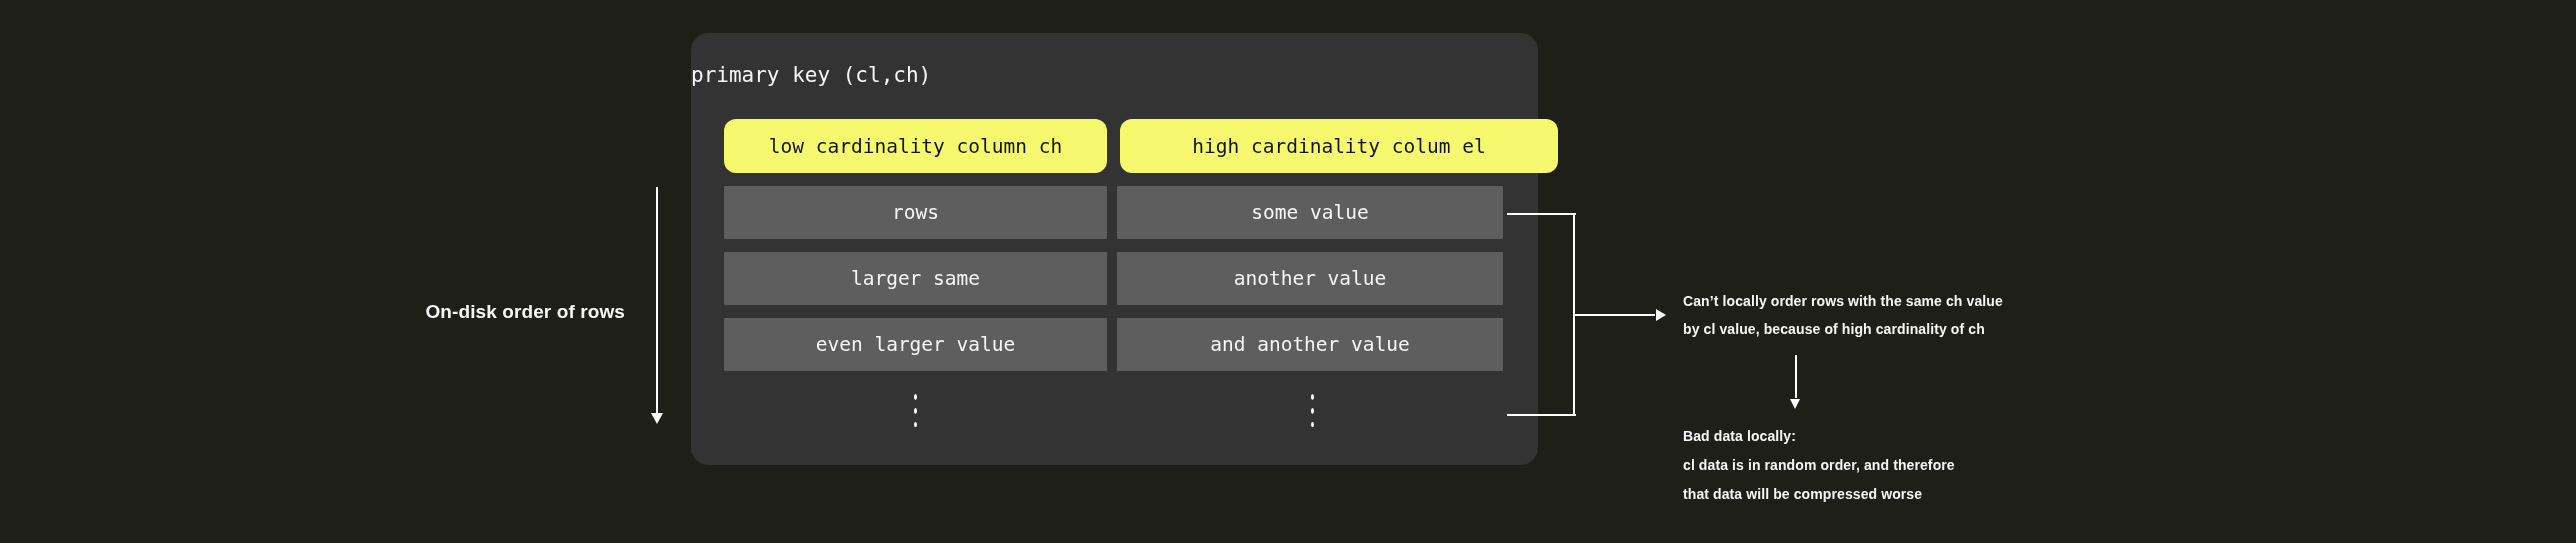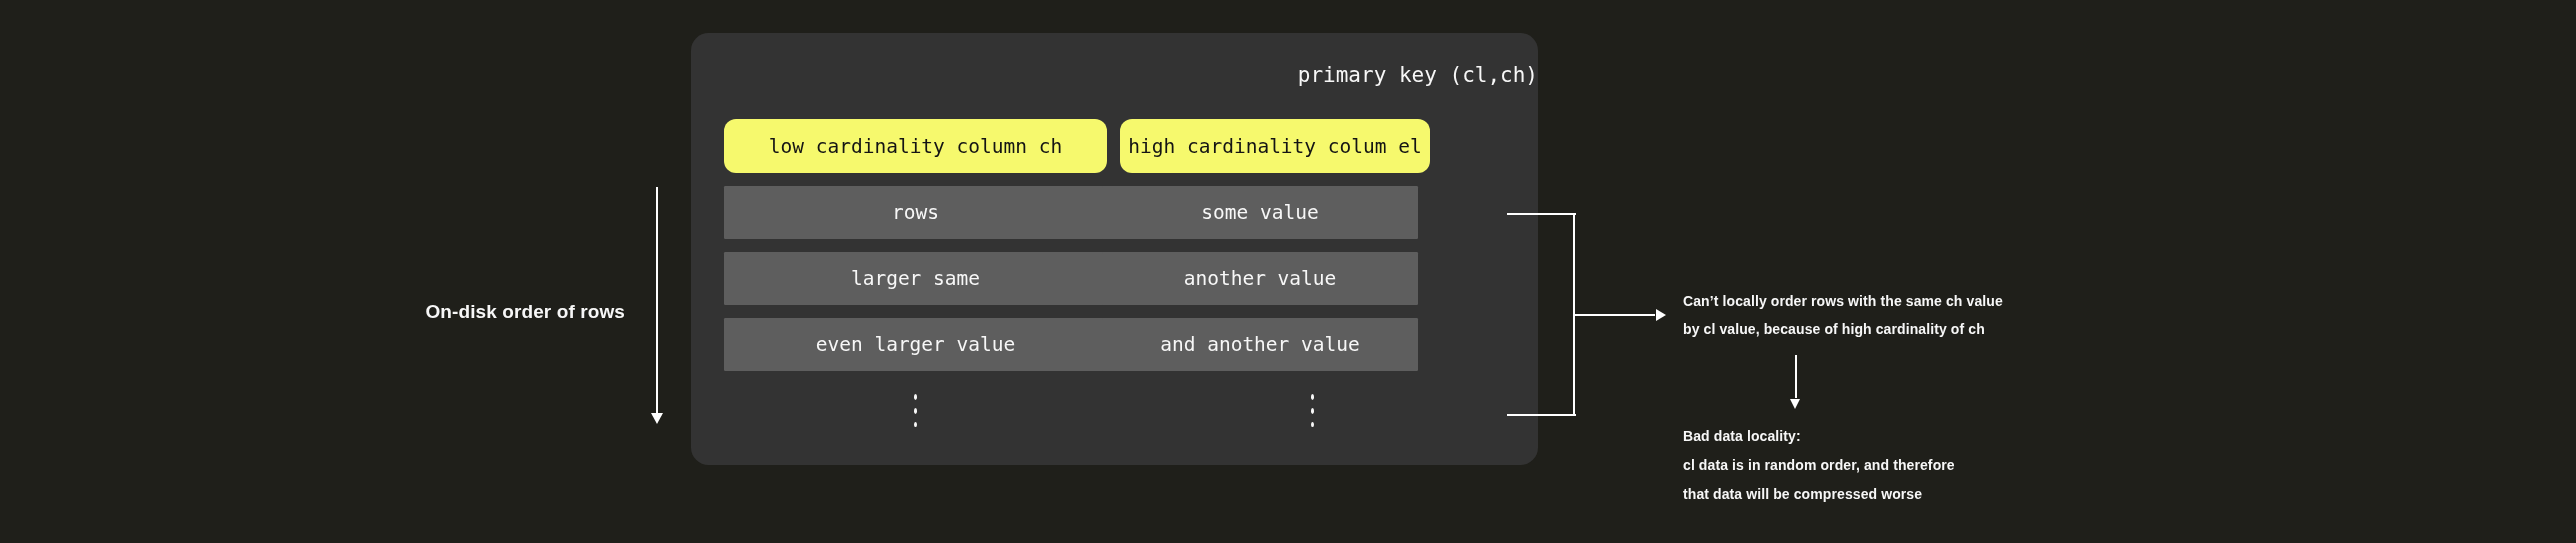--- a/index.html
+++ b/index.html
@@ -17,32 +17,32 @@
     font-size:19px;font-weight:700;color:var(--ink);letter-spacing:0.1px;}
   .v-arrow .shaft{position:absolute;background:var(--line);}
   .v-arrow .head{position:absolute;width:0;height:0;}
   #left-arrow-shaft{left:656px;top:187px;width:1.9px;height:226px;}
   #left-arrow-head{left:651px;top:413px;border-left:6.3px solid transparent;
     border-right:6.3px solid transparent;border-top:11.3px solid var(--line);}
 
   
   .panel{position:absolute;left:691px;top:33px;width:847px;height:432px;
     background:var(--panel);border-radius:17.6px;}
-  .panel-title{position:absolute;left:0;top:29.5px;width:100%;text-align:right;
+  .panel-title{position:absolute;left:0;top:29.5px;width:100%;text-align:left;
     font-family:"DejaVu Sans Mono",monospace;font-size:21px;color:var(--ink);}
   .hdr{position:absolute;height:54px;background:var(--accent);border-radius:12px;
     display:flex;align-items:center;justify-content:center;
     font-family:"DejaVu Sans Mono",monospace;font-size:19.5px;color:var(--dark);}
   .hdr.c1{left:33px;top:86px;width:383px;}
-  .hdr.c2{left:429px;top:86px;width:310px;}
+  .hdr.c2{left:429px;top:86px;width:438px;}
   .cell{position:absolute;height:53px;background:var(--row);border-radius:1.3px;
     display:flex;align-items:center;justify-content:center;
     font-family:"DejaVu Sans Mono",monospace;font-size:19.5px;color:var(--ink);}
   .cell.c1{left:33px;width:383px;}
-  .cell.c2{left:411px;width:316px;}
+  .cell.c2{left:426px;width:386px;}
   .r1{top:153px;} .r2{top:219px;} .r3{top:285px;}
   .dots{position:absolute;top:361px;display:flex;flex-direction:column;
     align-items:center;gap:8.2px;}
   .dots.c1{left:223px;} .dots.c2{left:620px;}
   .dot{width:3.1px;height:5.7px;border-radius:50%;background:var(--ink);}
 
   
   .seg{position:absolute;background:var(--line);}
   #bracket-top{left:1507px;top:213px;width:69px;height:1.9px;}
   #bracket-vert{left:1573px;top:213px;width:1.9px;height:202px;}
@@ -106,19 +106,19 @@
 
   <div class="note" id="note1">
     <div>Can’t locally order rows with the same ch value</div>
     <div>by cl value, because of high cardinality of ch</div>
   </div>
 
   <div class="seg" id="down-arrow-shaft"></div>
   <div id="down-arrow-head"></div>
 
   <div class="note" id="note2">
-    <div>Bad data locality:</div>
+    <div>Bad data locally:</div>
     <div>cl data is in random order, and therefore</div>
     <div>that data will be compressed worse</div>
   </div>
 
 </div>
 
 
 </body></html>

